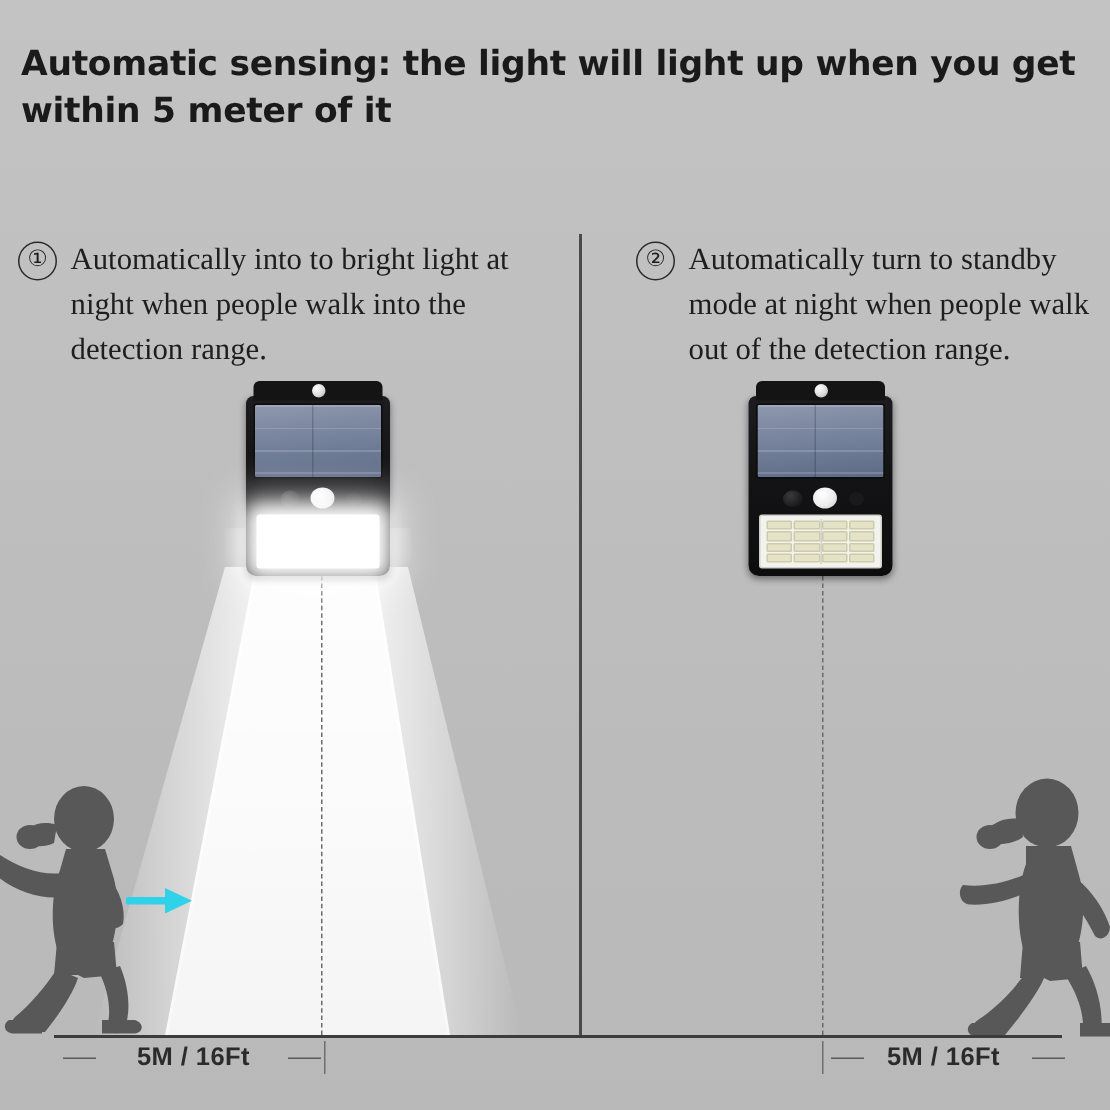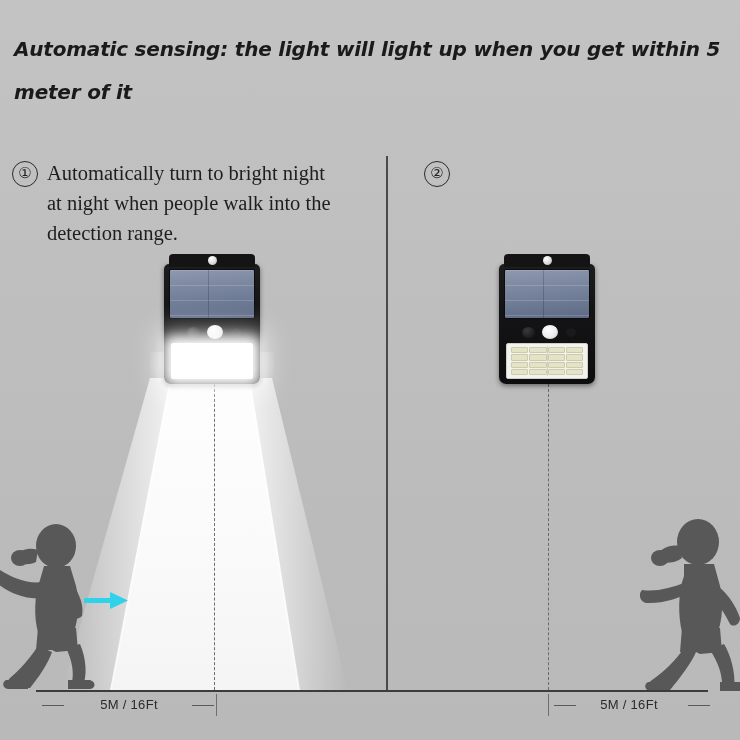--- a/index.html
+++ b/index.html
@@ -23,25 +23,24 @@
   }
 
   
   .header {
     position: absolute;
     left: 14px;
     top: 28px;
     width: 716px;
     color: #1a1a1a;
     font-family: "DejaVu Sans", sans-serif;
-    font-size: 20px;
+    font-size: 23px;
     font-weight: bold;
-    line-height: 43px;
+    line-height: 31px;
     letter-spacing: -0.2px;
-    font-style: italic;
   }
   .header .num {
     font-weight: bold;
   }
 
   
   .callout {
     position: absolute;
     font-family: "Liberation Serif", serif;
     font-size: 20.5px;
@@ -292,22 +291,22 @@
   .dim-left  .arrow-r { left: 152px; }
   .dim-right .arrow-l { left: 6px; }
   .dim-right .arrow-r { left: 140px; }
 
   .dim-label {
     position: absolute;
     top: 0;
     width: 100%;
     text-align: center;
     font-family: "Liberation Sans", sans-serif;
-    font-size: 13px;
-    font-weight: normal;
+    font-size: 17px;
+    font-weight: bold;
     color: #2b2b2b;
     line-height: 22px;
     letter-spacing: 0.3px;
   }
 
   
   .figure {
     position: absolute;
   }
   .fig-left  { left: -6px;  top: 524px; width: 116px; height: 168px; }
@@ -325,25 +324,26 @@
 <body>
 
 <div id="infographic">
 
   <div class="header">
     <div><span>Automatic sensing: the light will light up when you get within </span><span class="num">5</span><span> meter of it</span></div>
   </div>
 
   <div class="callout callout-1">
     <span class="marker">①</span>
-    <span class="ctext">Automatically turn to bright night at night when people walk into the detection range.</span>
+    <span class="ctext">Automatically into to bright light at night when people walk into the detection range.</span>
   </div>
 
   <div class="callout callout-2">
     <span class="marker">②</span>
+    <span class="ctext">Automatically turn to standby mode at night when people walk out of the detection range.</span>
   </div>
 
   <div class="divider"></div>
 
   <svg class="beam" viewBox="0 0 420 314" preserveAspectRatio="none">
     <defs>
       <linearGradient id="beamFade" x1="0" y1="0" x2="0" y2="1">
         <stop offset="0%" stop-color="#ffffff" stop-opacity="0.98"></stop>
         <stop offset="55%" stop-color="#ffffff" stop-opacity="0.93"></stop>
         <stop offset="100%" stop-color="#ffffff" stop-opacity="0.85"></stop>

